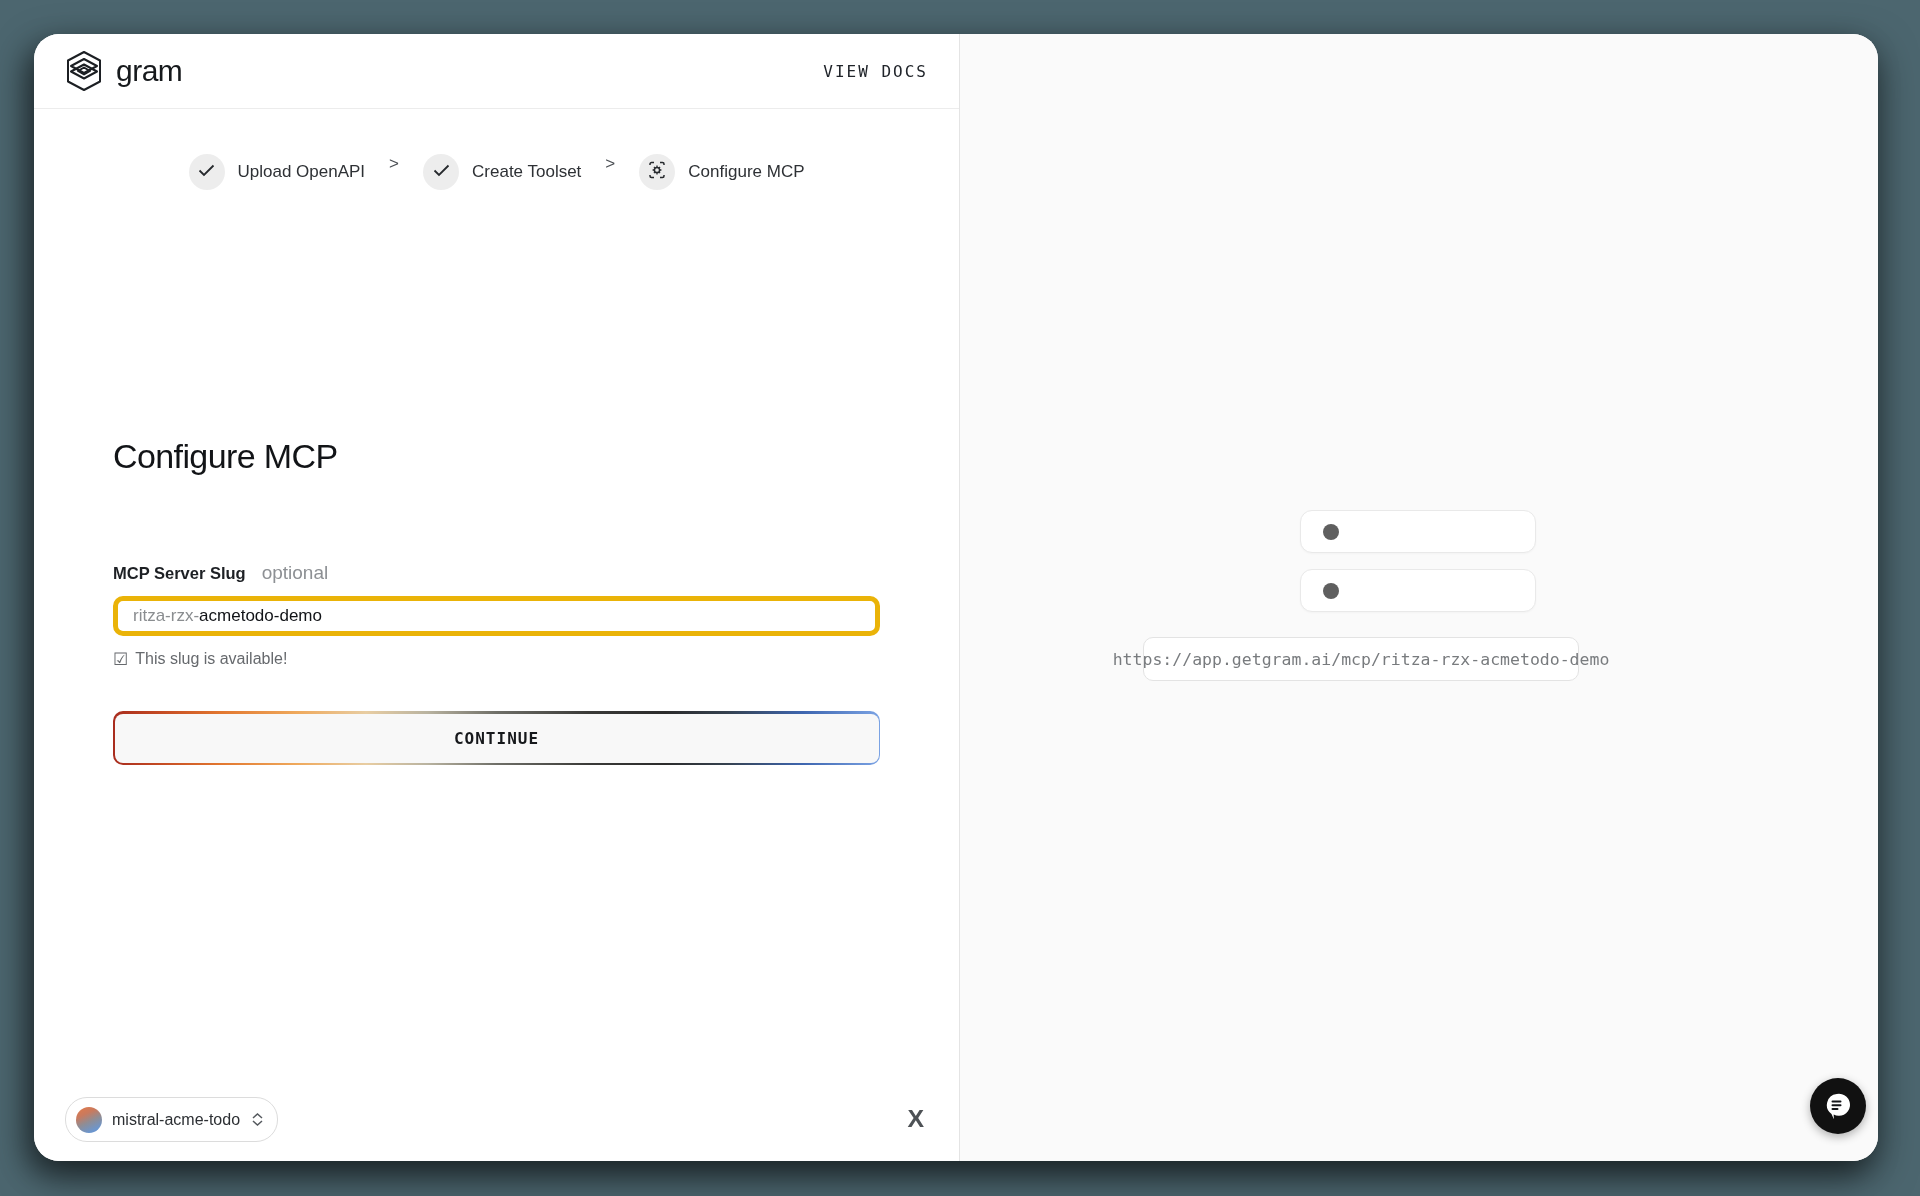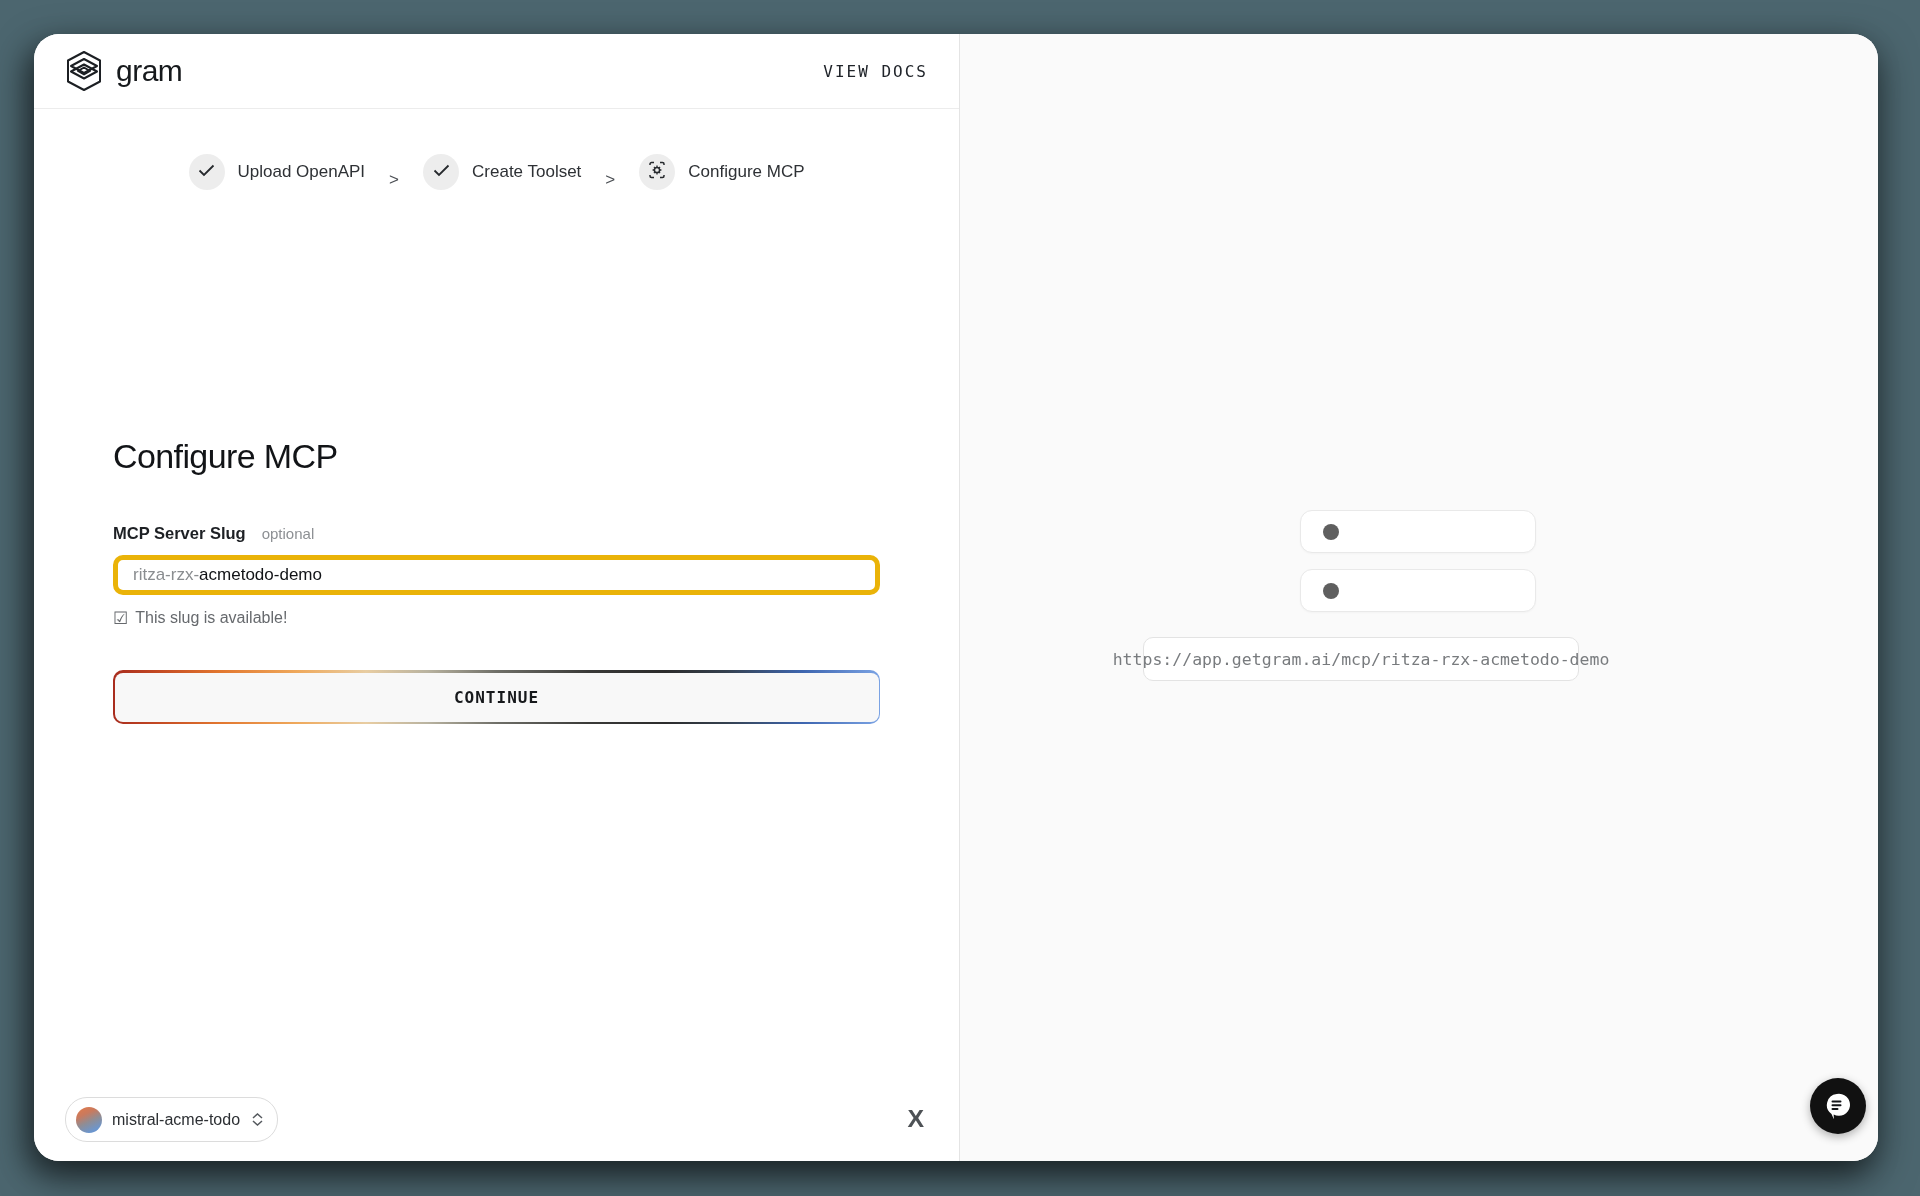--- a/index.html
+++ b/index.html
@@ -29,36 +29,36 @@
   }
   .logo { display:flex; align-items:center; gap:13px; }
   .logo svg { display:block; }
   .logo-text { font-size:30px; font-weight:500; letter-spacing:-.5px; color:#16191c; }
   .view-docs {
     font-family:"DejaVu Sans Mono","Liberation Mono",monospace;
     font-size:16px; letter-spacing:2px; color:#20242a; cursor:pointer;
     background:none; border:none;
   }
   .stepper {
-    margin-top:45px; display:flex; align-items:flex-end; justify-content:center;
+    margin-top:45px; display:flex; align-items:flex-start; justify-content:center;
     gap:18px;
   }
   .step { display:flex; align-items:center; gap:13px; }
   .step-circle {
     width:36px; height:36px; border-radius:50%; background:#ededed;
     display:flex; align-items:center; justify-content:center;
   }
   .step-label { font-size:17px; color:#2e3135; }
   .step-sep { color:#4b4f54; font-size:17px; padding:0 6px; }
   .content { margin-left:79px; width:767px; }
   .page-title { margin-top:246px; font-size:34px; font-weight:500; letter-spacing:-.6px; color:#121417; line-height:41px; }
   .page-desc { margin-top:14px; font-size:17px; color:#3a3d41; line-height:25px; }
   .field-label-row { margin-top:47px; display:flex; align-items:baseline; gap:16px; }
-  .field-label { font-size:16.5px; font-weight:600; color:#1d2024; }
-  .field-optional { font-size:15px; color:#8d9094;text-align:center; }
+  .field-label { font-size:16.5px; font-weight:600; color:#1d2024;margin-top:40px; }
+  .field-optional { font-size:19px; color:#8d9094;text-align:center; }
   .slug-input {
     margin-top:12px; width:767px; height:40px; border:5px solid #eab308;
     border-radius:10px; background:#fff; display:flex; align-items:center;
     padding:0 15px; font-size:17px; cursor:text;
   }
   .slug-prefix { color:#8a8d90; }
   .slug-value { color:#111317; font-weight:500; }
   .availability { margin-top:14px; font-size:16px; color:#66696d; display:flex; align-items:center; gap:7px; }
   .availability .box-check { font-size:17px; line-height:1; }
   .continue-wrap {

